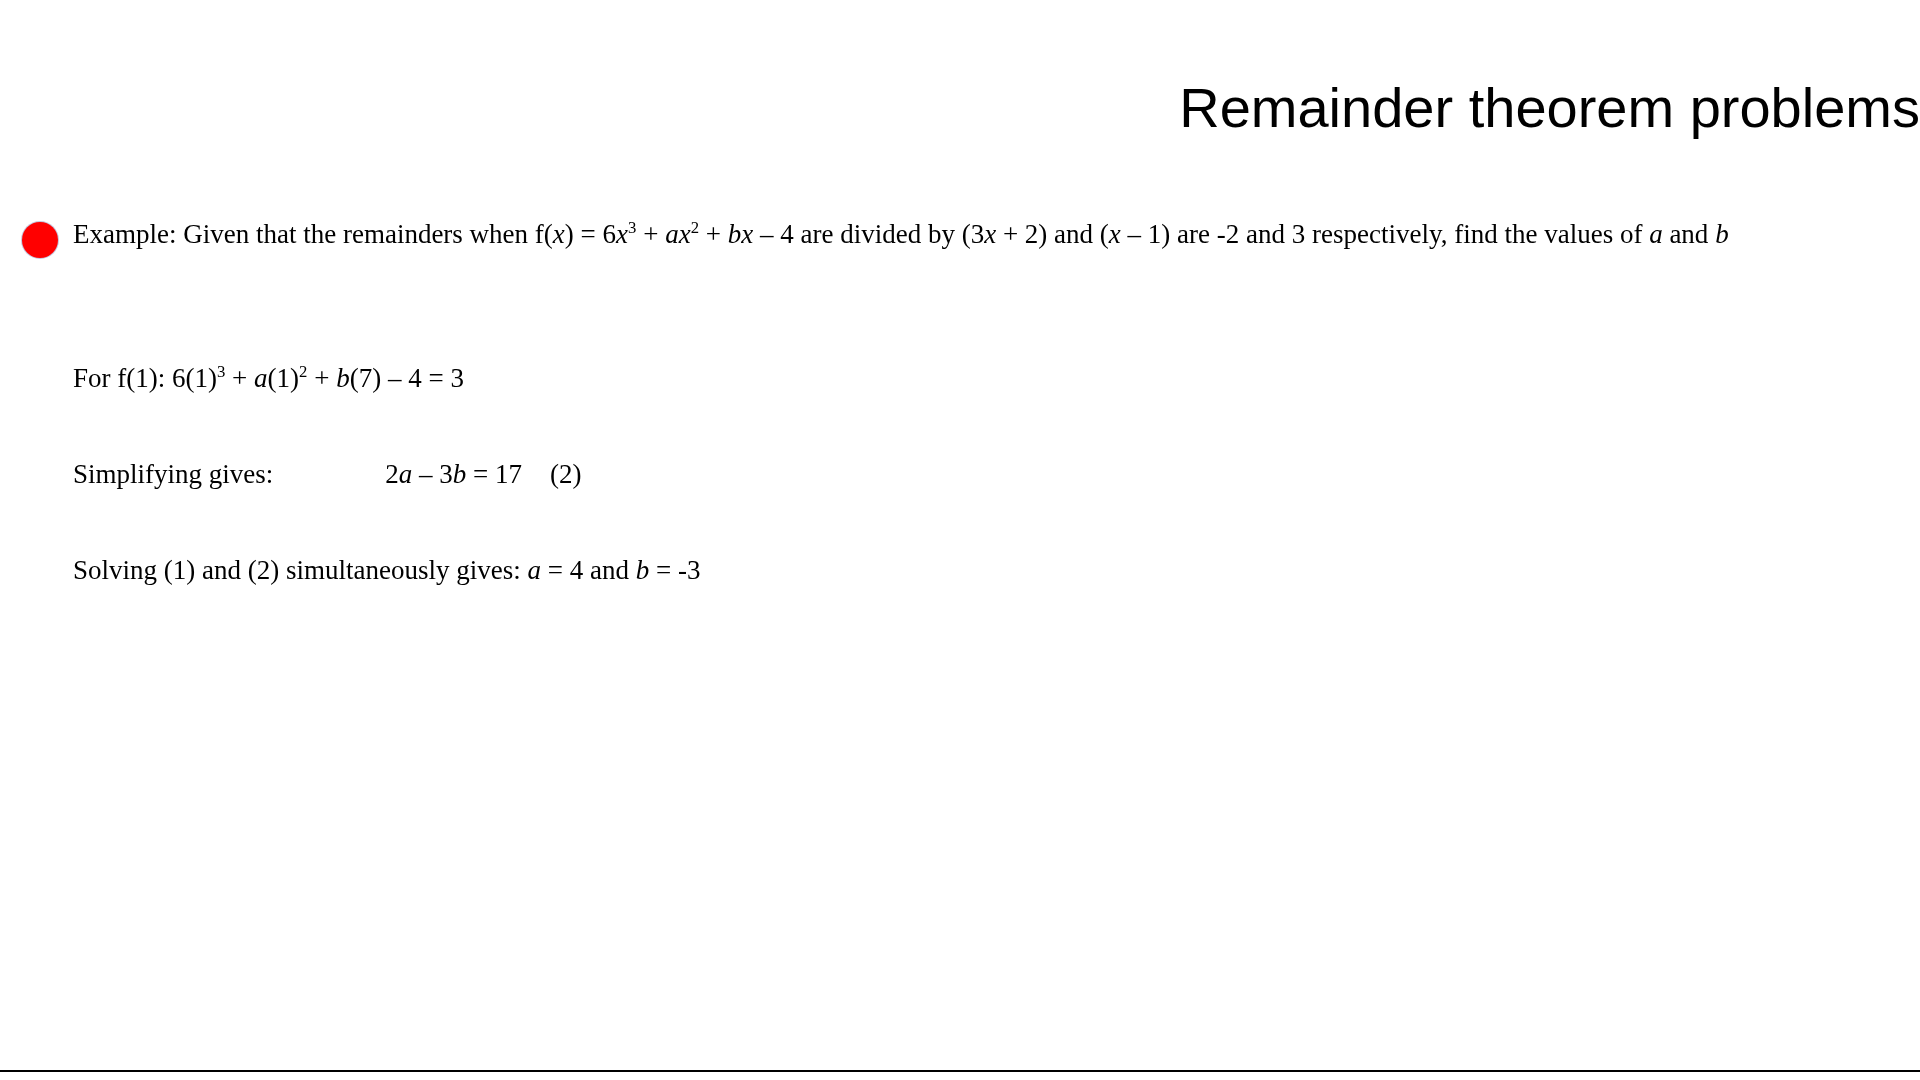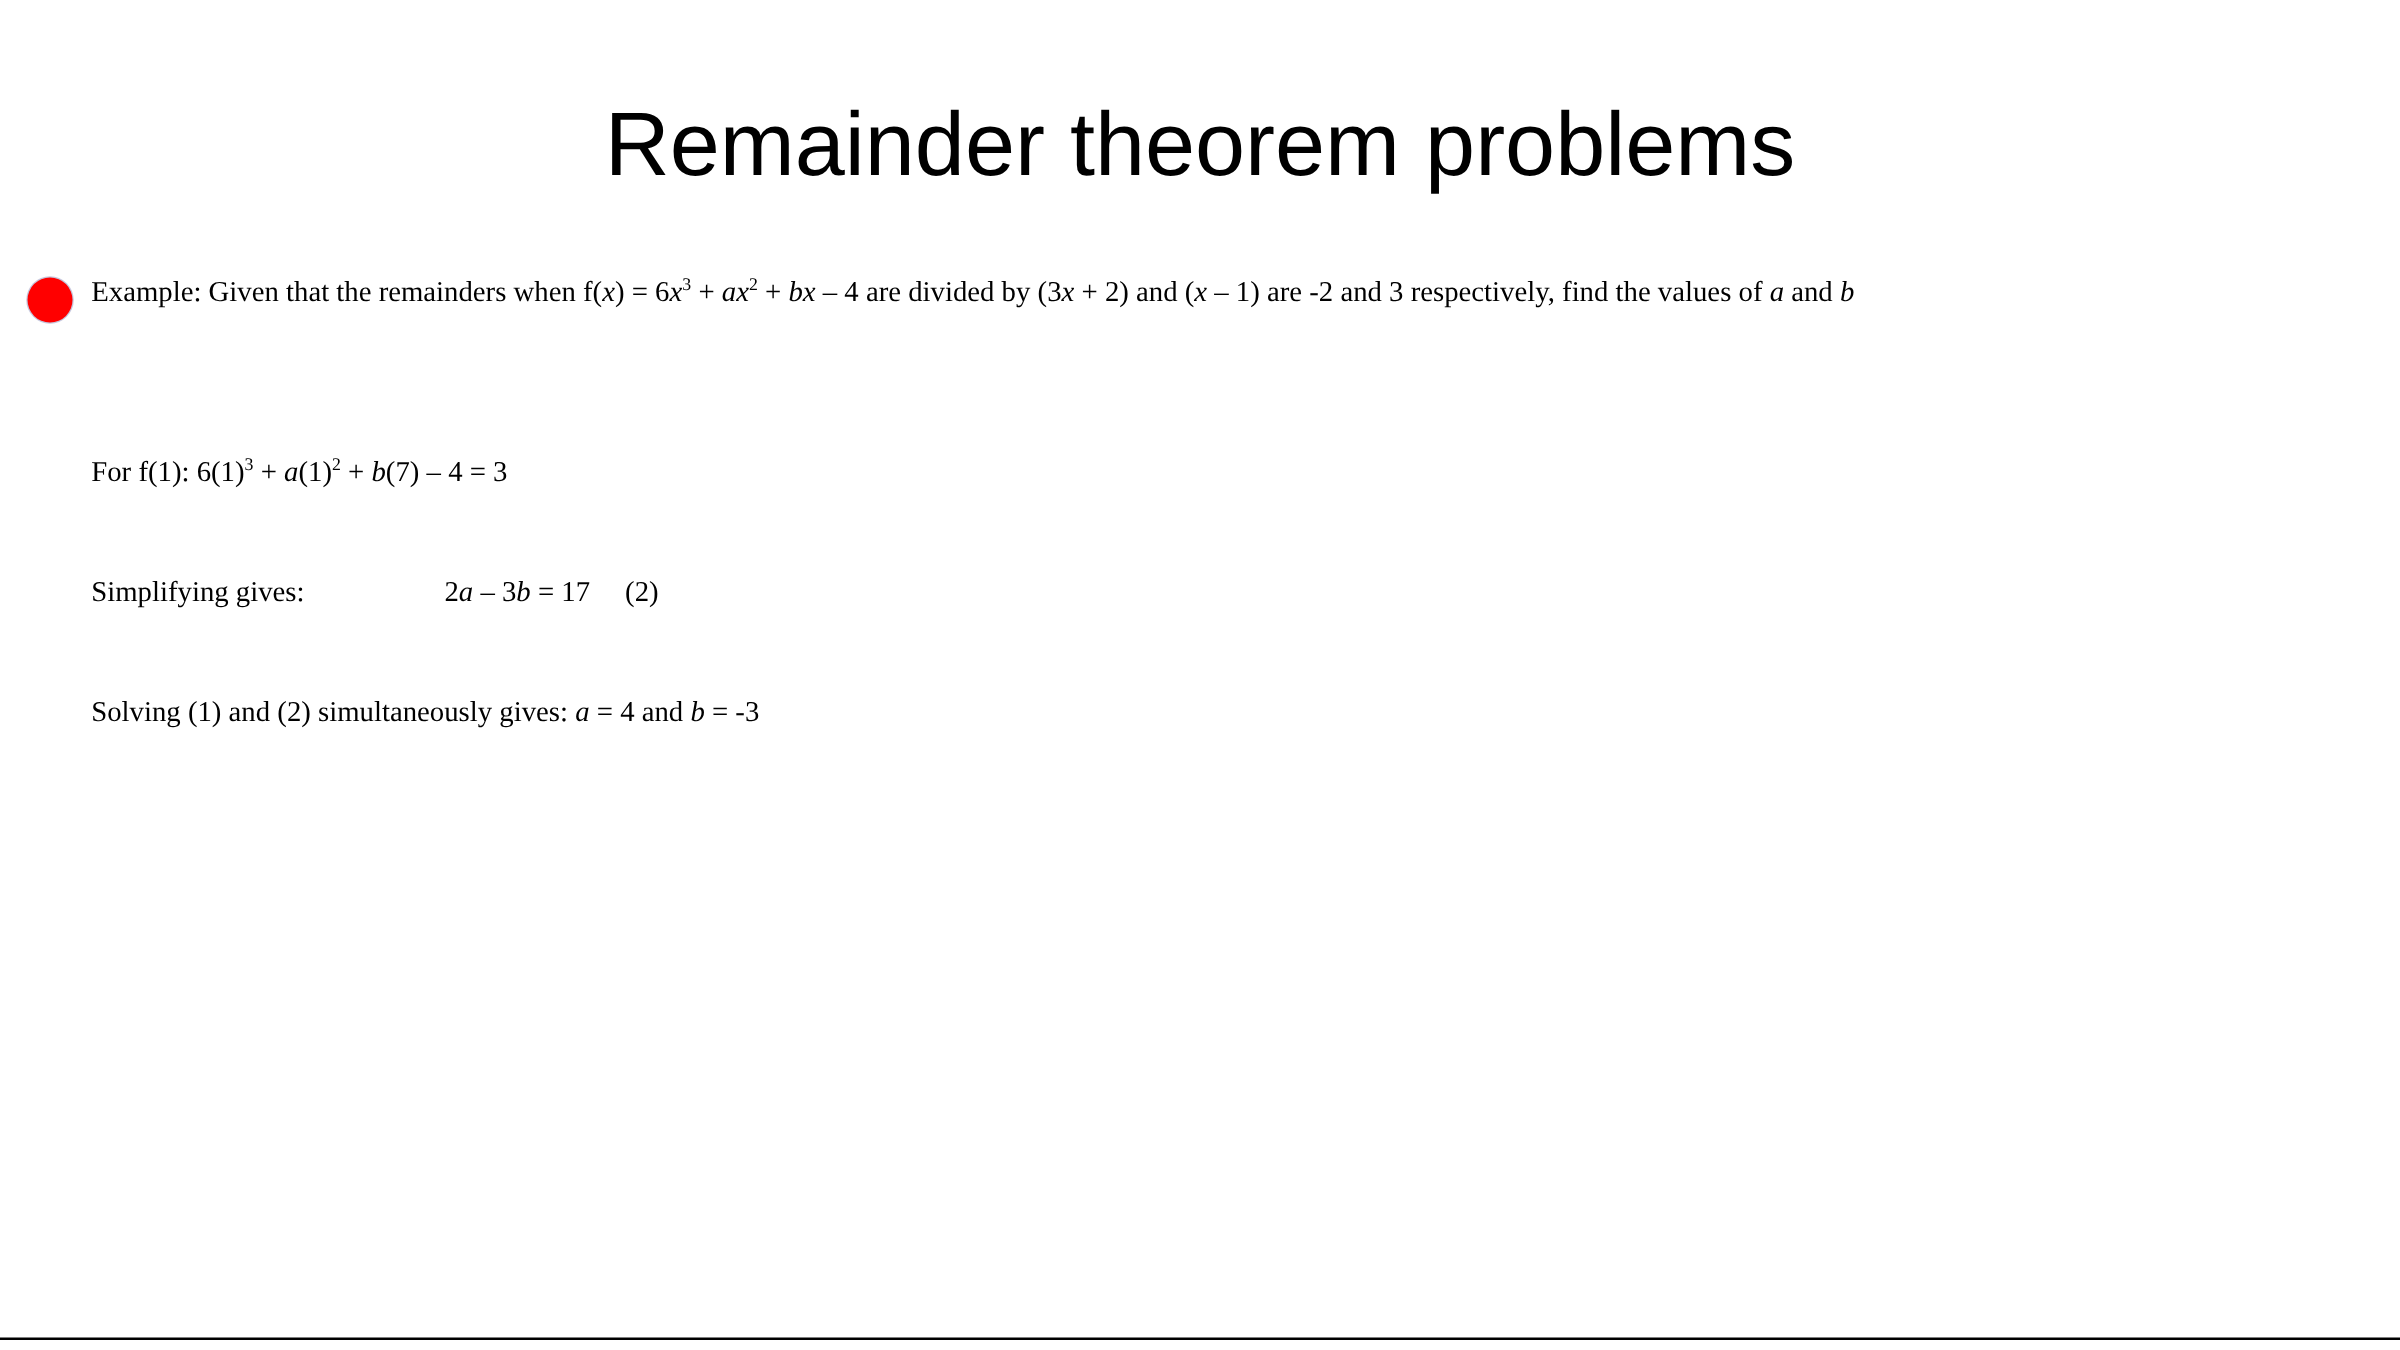--- a/index.html
+++ b/index.html
@@ -28,40 +28,41 @@
   
   #title-block {
     position: absolute;
     left: 0;
     top: 78px;
     width: 1920px;
     text-align: center;
   }
   #slide-title {
     font-family: "Liberation Sans", sans-serif;
-    font-size: 72px;
+    font-size: 56px;
     line-height: 1.08;
     font-weight: 400;
     color: #000000;
     letter-spacing: 0px;
     white-space: nowrap;
+    text-align: right;
   }
 
   
   #body-block {
     position: absolute;
     left: 18px;
     top: 210px;
     width: 1860px;
   }
 
   .para {
     position: relative;
     font-family: "Liberation Serif", serif;
-    font-size: 23px;
+    font-size: 27px;
     line-height: 48px;
     color: #000000;
   }
 
   
   .para.bulleted {
     padding-left: 55px;
   }
   .bullet-marker {
     position: absolute;

